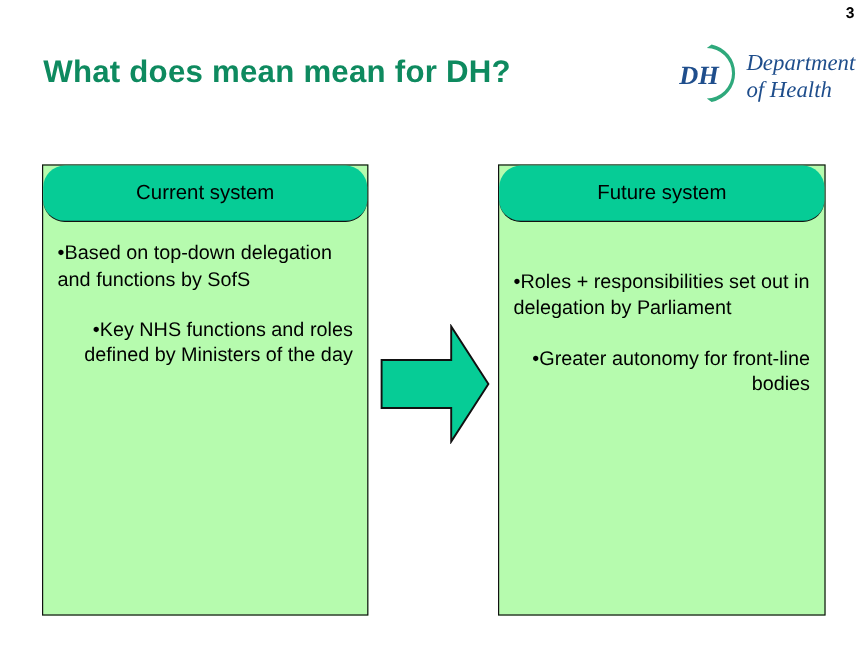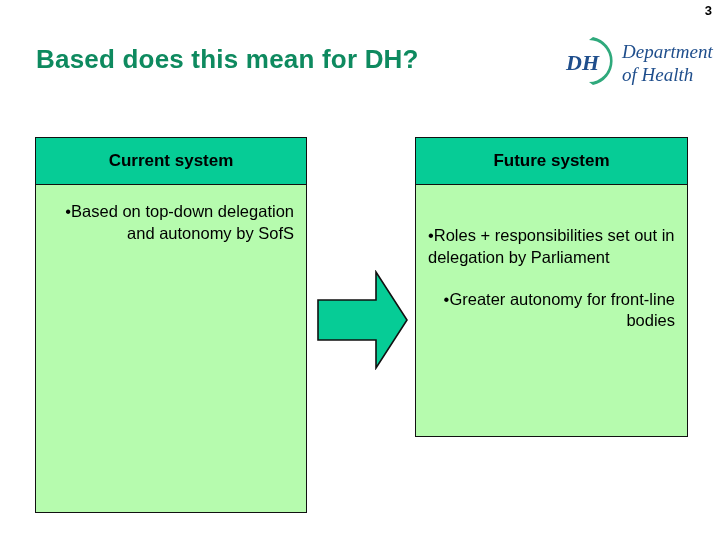--- a/index.html
+++ b/index.html
@@ -50,33 +50,34 @@
   .logo svg { display:block; }
 
   
   .col {
     position: absolute;
     box-sizing: border-box;
     border: 1px solid #111111;
     background: #B6FBAE;
   }
   .col-current { left: 35px;  top: 137px; width: 272px; height: 376px; }
-  .col-future  { left: 415px; top: 137px; width: 273px; height: 300px; }
+  .col-future  { left: 415px; top: 137px; width: 273px; height: 376px; }
 
   .col-header {
     box-sizing: border-box;
     height: 47px;
     background: #06CC96;
     border-bottom: 1px solid #111111;
     display: flex;
     align-items: center;
     justify-content: center;
     font-size: 17px;
-    font-weight: bold;
+    font-weight: normal;
     color: #000000;
+    border-radius: 18px;
   }
 
   .col-body {
     box-sizing: border-box;
     padding: 16px 12px 10px 12px;
     font-size: 16.5px;
     color: #000000;
     line-height: 1.32;
   }
   .col-body.future-body {
@@ -97,42 +98,43 @@
     width: 96px;
     height: 100px;
   }
   .arrow svg { display: block; }
 </style>
 </head>
 <body>
 
 <div class="slide-number">3</div>
 
-<div class="slide-title">Based does this mean for DH?</div>
+<div class="slide-title">What does mean mean for DH?</div>
 
 <div class="logo">
   <svg width="180" height="62" viewBox="0 0 180 62" xmlns="http://www.w3.org/2000/svg">
 
     <g>
       <path d="M44 6 A25 25 0 1 0 44 56 A25 25 0 0 1 44 6 Z" fill="#2FA97C"></path>
       <path d="M27 31 A17 17 0 0 1 44 14 A17 17 0 0 0 44 48 A17 17 0 0 1 27 31 Z" fill="#ffffff"></path>
       <path d="M49 7 A24.5 24.5 0 0 1 49 55 L45 52 A21 21 0 0 0 45 10 Z" fill="#2FA97C"></path>
     </g>
 
     <text x="22" y="40" font-family="'Liberation Serif', serif" font-size="22" font-weight="bold" font-style="italic" fill="#1F4E8C">DH</text>
 
     <text x="78" y="28" font-family="'Liberation Serif', serif" font-size="19" font-style="italic" fill="#1F4E8C">Department</text>
     <text x="78" y="51" font-family="'Liberation Serif', serif" font-size="19" font-style="italic" fill="#1F4E8C">of Health</text>
   </svg>
 </div>
 
 <div class="col col-current">
   <div class="col-header">Current system</div>
   <div class="col-body">
-    <p class="bullet-block">•Based on top-down delegation and autonomy by SofS</p>
+    <p class="bullet-block">•Based on top-down delegation and functions by SofS</p>
+    <p class="bullet-block">•Key NHS functions and roles defined by Ministers of the day</p>
   </div>
 </div>
 
 <div class="arrow">
   <svg width="96" height="100" viewBox="0 0 96 100" xmlns="http://www.w3.org/2000/svg">
     <polygon points="4,30 62,30 62,2 93,50 62,98 62,70 4,70" fill="#06CC96" stroke="#111111" stroke-width="1.6" stroke-linejoin="miter"></polygon>
   </svg>
 </div>
 
 <div class="col col-future">

